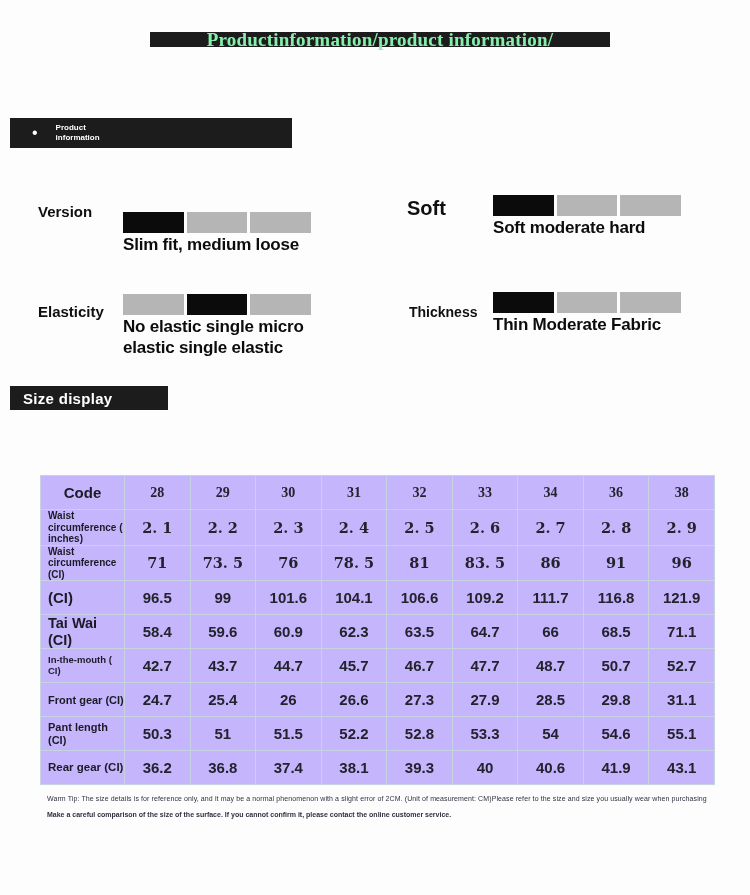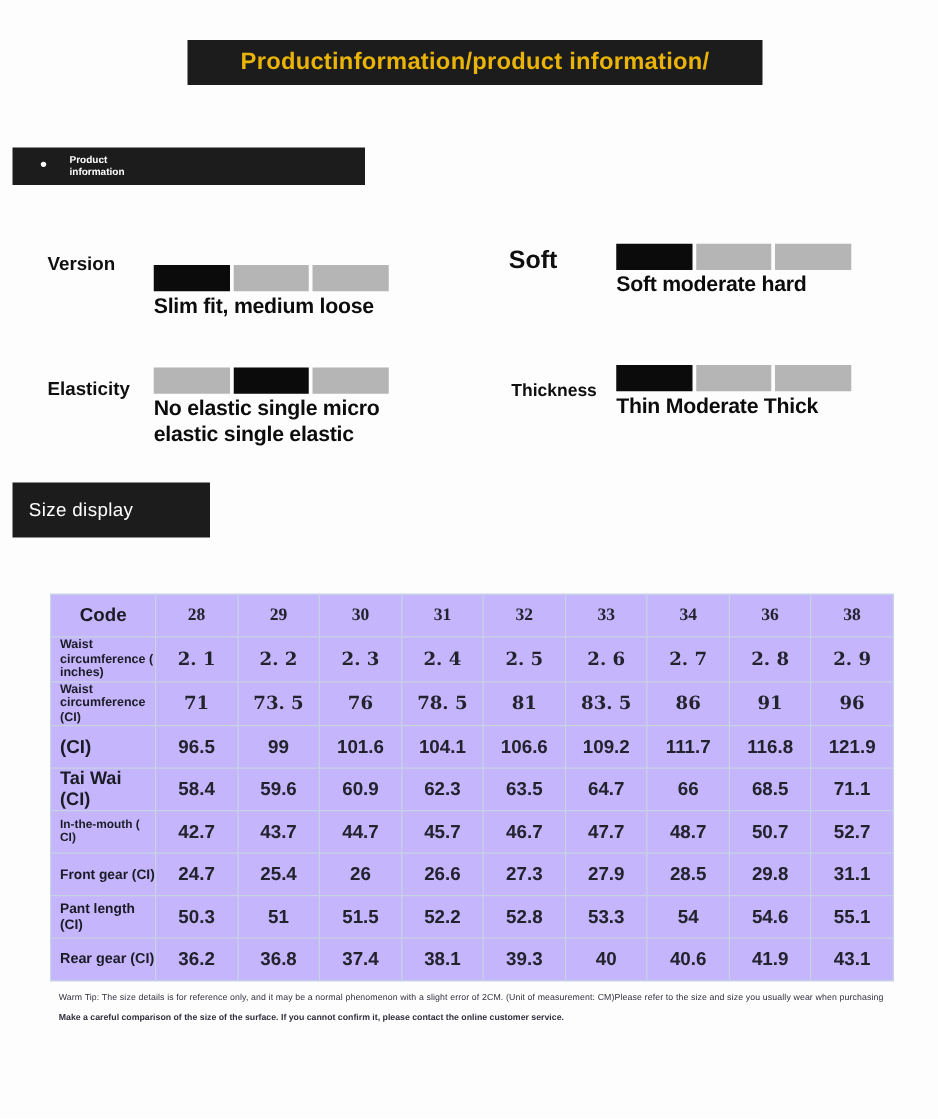--- a/index.html
+++ b/index.html
@@ -5,23 +5,23 @@
   * { margin:0; padding:0; box-sizing:border-box; }
   html,body { background:#ffffff; }
   body { font-family:"Liberation Sans", sans-serif; }
   .page {
     position:relative; width:750px; height:895px; background:#fdfdfd; overflow:hidden;
     color:#111;
   }
 
   
   .banner {
-    position:absolute; left:150px; top:32px; width:460px; height:36px;
-    background:#1c1c1c; color:#eab308; font-size:19px; font-weight:bold;
-    display:flex; align-items:center; justify-content:center; letter-spacing:.2px;
+    position:absolute; left:150px; top:32px; width:460px; height:15px;
+    background:#1c1c1c; color:#86efac; font-size:19px; font-weight:bold;
+    display:flex; align-items:center; justify-content:center; letter-spacing:.2px;font-family:Liberation Serif, serif;
   }
 
   
   .fabric-header {
     position:absolute; left:10px; top:118px; width:282px; height:30px;
     background:#1c1c1c; color:#fff; display:flex; align-items:center;
   }
   .fabric-header .bullet { font-size:16px; margin:0 8px 0 22px; }
   .fabric-header .fh-title { font-size:17px; font-weight:bold; letter-spacing:.3px; }
   .fabric-header .fh-sub {
@@ -47,22 +47,22 @@
   .meter .seg.active   { background:#0b0b0b; }
   .meter .seg.inactive { background:#b5b5b5; }
 
   .caption {
     margin-top:2px; font-size:17px; font-weight:bold; color:#0c0c0c;
     line-height:1.22; width:208px; letter-spacing:-0.2px;
   }
 
   
   .size-header {
-    position:absolute; left:10px; top:386px; width:158px; height:44px;
-    background:#1c1c1c; color:#fff; font-size:15px; font-weight:normal;
+    position:absolute; left:10px; top:386px; width:158px; height:24px;
+    background:#1c1c1c; color:#fff; font-size:15px; font-weight:bold;
     display:flex; align-items:center; padding-left:13px; letter-spacing:.3px;
   }
 
   
   .size-table-wrap { position:absolute; left:40px; top:475px; width:675px; }
   table.size-table {
     width:100%; border-collapse:collapse; table-layout:fixed; background:#c4b5fd;
   }
   table.size-table th, table.size-table td {
     border:1px solid #c7d2e2; height:34px; color:#23232d;
@@ -141,21 +141,21 @@
     <div class="caption">No elastic single micro elastic single elastic</div>
   </div>
 
   <div class="metric-label lbl-thickness">Thickness</div>
   <div class="bargroup bg-thickness">
     <div class="meter">
         <div class="seg active"></div>
         <div class="seg inactive"></div>
         <div class="seg inactive"></div>
       </div>
-    <div class="caption">Thin Moderate Thick</div>
+    <div class="caption">Thin Moderate Fabric</div>
   </div>
 
   <div class="size-header">
     <span>Size display</span>
   </div>
 
   <div class="size-table-wrap">
     <table class="size-table">
       <colgroup>
         <col style="width:84px">

